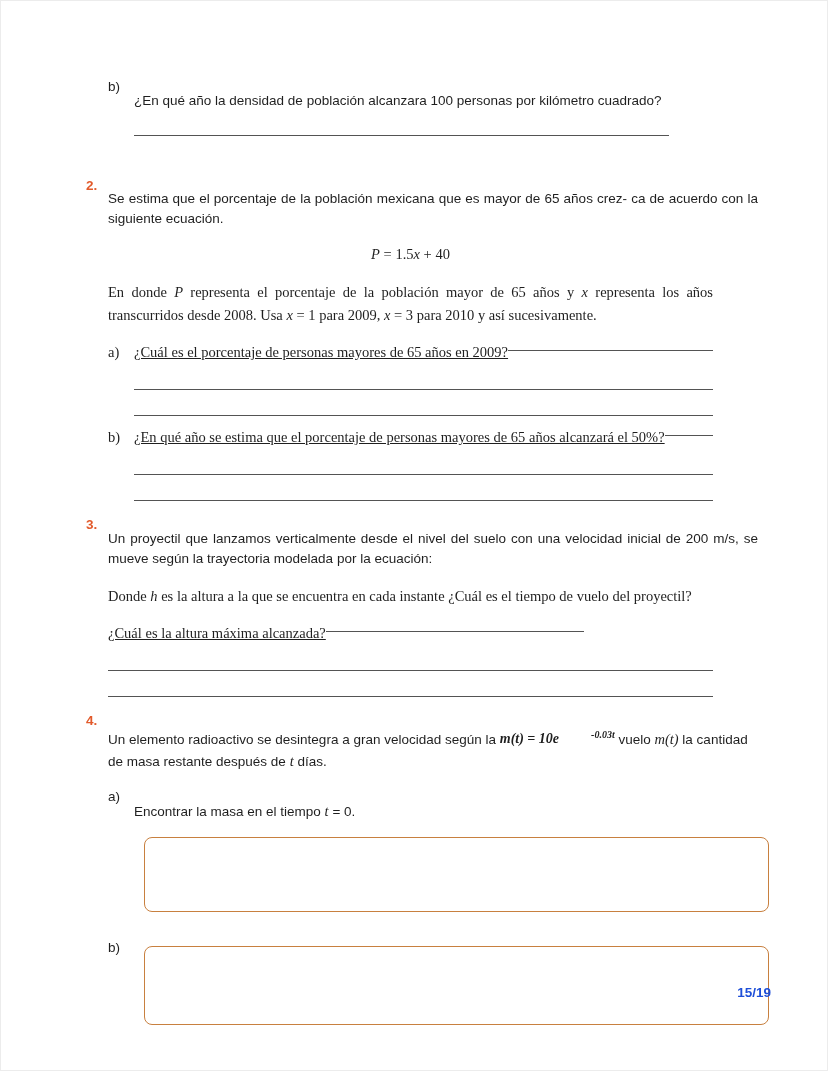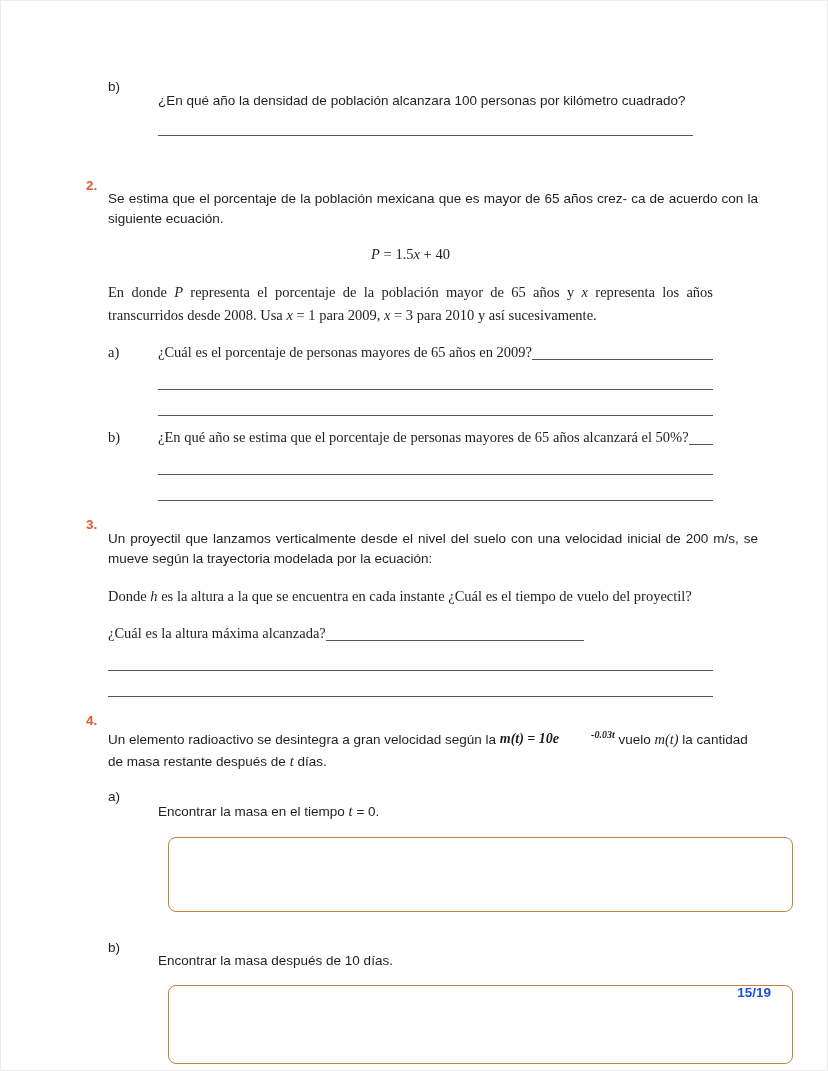--- a/index.html
+++ b/index.html
@@ -29,26 +29,26 @@
     flex:0 0 22px;width:22px;
     font-family:"Liberation Sans",sans-serif;
     font-size:13.5px;line-height:20px;font-weight:bold;
     color:var(--accent);
   }
   .qbody{width:650px;}
 
   
   .subrow{display:flex;align-items:flex-start;}
   .sublabel{flex:0 0 26px;width:26px;}
-  .subbody{flex:1;min-width:0;margin-left:24px;}
+  .subbody{flex:1;min-width:0;}
 
   
   .blank-line{border-bottom:1px solid var(--line);}
   .h25{height:25px;}
-  .qline{display:flex;align-items:flex-end;}
+  .qline{display:flex;align-items:center;text-decoration:underline;}
   .fill-blank{flex:1;border-bottom:1px solid var(--line);height:0;margin-bottom:4px;}
   .fixed-blank{border-bottom:1px solid var(--line);height:0;margin-bottom:4px;}
 
   
   .equation{text-align:center;margin-top:4px;width:605px;
     font-family:"Liberation Serif",serif;font-size:14.5px;line-height:22px;}
   .eqb{font-family:"Liberation Serif",serif;font-style:italic;font-weight:bold;font-size:14px;}
   .eqb sup{font-size:10px;margin-left:32px;}
 
   
@@ -163,21 +163,20 @@
           <span class="sublabel sans">a)</span>
           <div class="subbody">
             <p class="sans"><span>Encontrar la masa en el tiempo </span><span class="serif it">t</span><span> = 0.</span></p>
             <div class="answer-box box-a"></div>
           </div>
         </div>
 
         <div class="subrow sub-b">
           <span class="sublabel sans">b)</span>
           <div class="subbody">
-            <p class="sans">Encontrar la masa después de 10 días.</p>
             <div class="answer-box box-b"></div>
           </div>
         </div>
       </div>
     </div>
   </section>
 
   <div class="page-number">15/19</div>
 
 </div>

